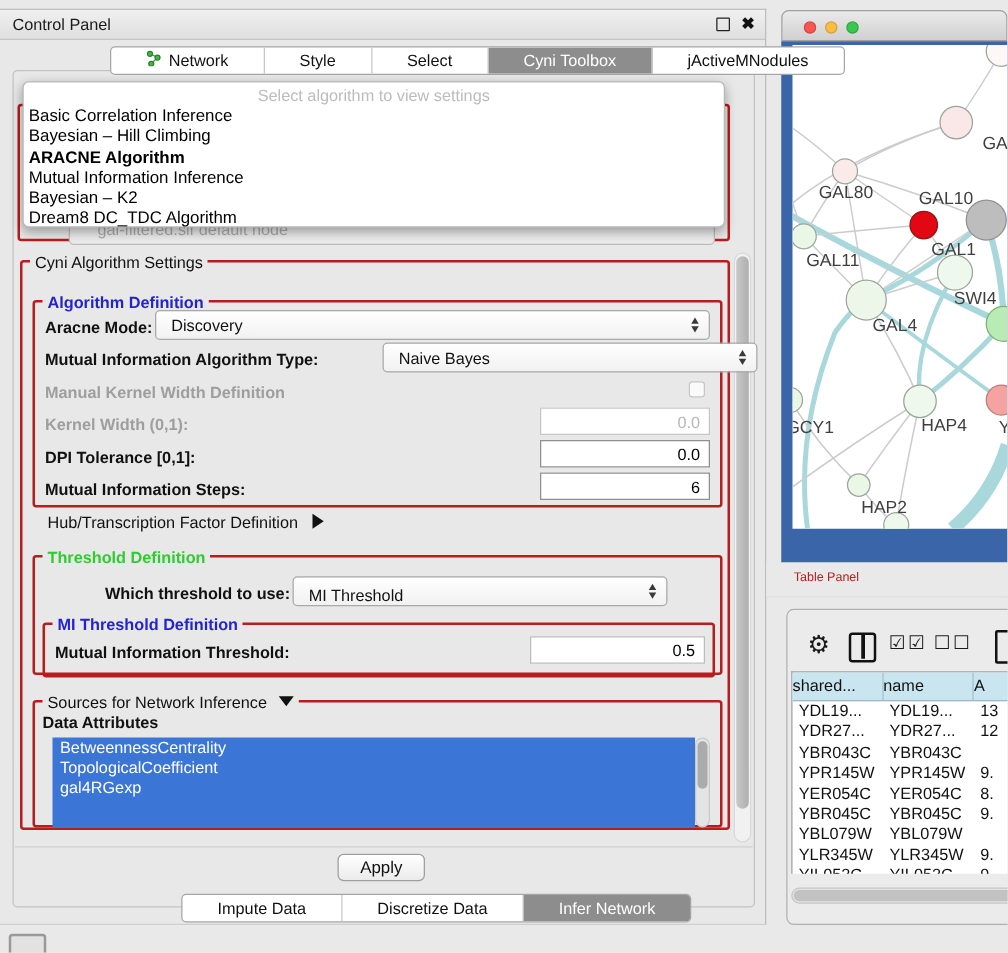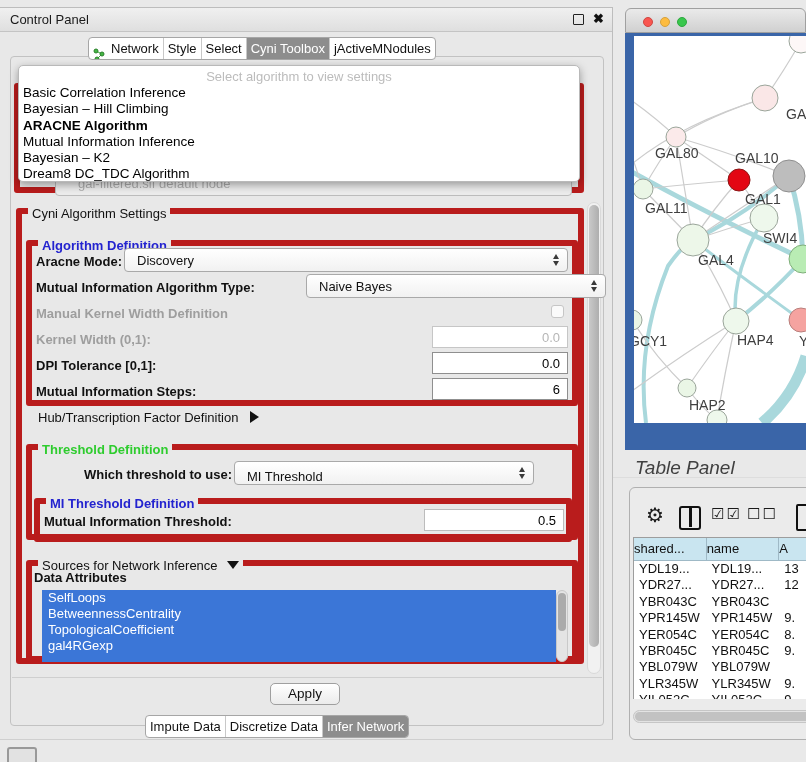--- a/index.html
+++ b/index.html
@@ -15,30 +15,30 @@
                  background:linear-gradient(#f0f0f0,#dfdfdf);
                  border-bottom:1px solid #c4c4c4; position:absolute; }
   #cp-title { left:10px; top:4px; position:absolute; font-size:13px; color:#1a1a1a; }
   #cp-float { position:absolute; right:28px; top:6px; width:11px; height:11px;
               border:1.5px solid #222; border-radius:1px; }
   #cp-close { position:absolute; right:8px; top:3px; font-size:13px; font-weight:bold; color:#111; }
 
   
   .seg-bar { position:absolute; display:flex; height:23px; background:#fff;
              border:1px solid #a6a6a6; border-radius:4px; overflow:hidden; z-index:20; }
-  .seg { padding:0 4px; line-height:21px; font-size:13px; color:#111;
-         border-right:1px solid #c8c8c8; white-space:nowrap; display:flex; align-items:flex-end; gap:5px; }
+  .seg { padding:0 28px; line-height:21px; font-size:13px; color:#111;
+         border-right:1px solid #c8c8c8; white-space:nowrap; display:flex; align-items:flex-start; gap:5px; }
   .seg:last-child { border-right:none; }
   .seg.sel { background:#8d8d8d; color:#fff; }
 
   #inner-panel { left:10px; top:48px; width:594px; height:670px;
                  border:1px solid #c2c2c2; border-radius:4px; background:#e8e8e8; position:absolute; }
 
   
-  .grp { position:absolute; border:6px solid #b91c1c; border-radius:3px; }
+  .grp { position:absolute; border:2px solid #b91c1c; border-radius:3px; }
   .grp-t { position:absolute; top:-8px; left:6px; background:#e8e8e8; padding:0 4px;
            font-size:13px; line-height:15px; white-space:nowrap; }
   .t-blue { color:#2323cf; font-weight:bold; }
   .t-green { color:#2ecc2e; font-weight:bold; }
 
   .lbl { position:absolute; font-weight:bold; font-size:13px; white-space:nowrap; }
   .lbl-dis { color:#9e9e9e; }
   .plain { font-weight:normal; }
 
   .combo { position:absolute; height:24px; background:linear-gradient(#ffffff,#f1f1f1);
@@ -108,21 +108,21 @@
   #tl-yellow { left:34px; background:#fdbc40; border:1px solid #d6a13d; }
   #tl-green { left:51px; background:#39c74d; border:1px solid #2da83f; }
   #net-frame { position:absolute; left:0; top:25px; width:100%; height:417px; background:#3a65a8; }
   #net-canvas { position:absolute; left:9px; top:3px; width:172px; height:387px; background:#fff; overflow:hidden; }
   #net-canvas svg { display:block; }
   #net-canvas text { font-family:"Liberation Sans",sans-serif; font-size:14px; fill:#3f3f3f; }
 
   
   #tp-titlebar { left:613px; top:450px; width:193px; height:28px; position:absolute;
                  background:#e9e9e9; border-bottom:1px solid #dddddd; }
-  #tp-title { position:absolute; left:22px; top:7px; font-size:19px; color:#404040;font-style:italic; }
+  #tp-title { position:absolute; left:22px; top:7px; font-size:10px; color:#b91c1c; }
   #tp-panel { left:629px; top:487px; width:190px; height:253px; position:absolute;
               background:#ebebeb; border:1px solid #b0b0b0; border-radius:6px; }
   .tp-icon { position:absolute; color:#1a1a1a; }
   #icon-cols { left:49px; top:18px; width:22px; height:24px; border:2.5px solid #111; border-radius:3px; }
   #icon-cols .mid { position:absolute; left:8px; top:0; width:2.5px; height:19px; background:#111; }
   #icon-doc { left:166px; top:16px; width:20px; height:27px; border:2.5px solid #111; border-radius:2px; background:#ebebeb; }
 
   #tp-table { position:absolute; left:3px; top:49px; width:186px; height:162px; background:#fff;
               border:1px solid #9d9d9d; border-bottom:none; overflow:hidden; }
   .th-row { display:flex; height:23px; background:#c9e5f0; border-bottom:1px solid #9fb9c6; }
@@ -264,21 +264,20 @@
 
   <div class="grp" style="left:26px; top:552px; width:552px; height:102px;">
     <span class="grp-t">
       <span>Sources for Network Inference</span>
       <span class="tri-down"></span>
     </span>
   </div>
   <span class="lbl" style="left:34px; top:562px;">Data Attributes</span>
 
   <div id="attr-list">
-    <div class="attr-item">SelfLoops</div>
     <div class="attr-item">BetweennessCentrality</div>
     <div class="attr-item">TopologicalCoefficient</div>
     <div class="attr-item">gal4RGexp</div>
   </div>
   <div id="attr-sb">
     <div id="attr-sb-thumb"></div>
   </div>
 
   <div id="divider"></div>
 

